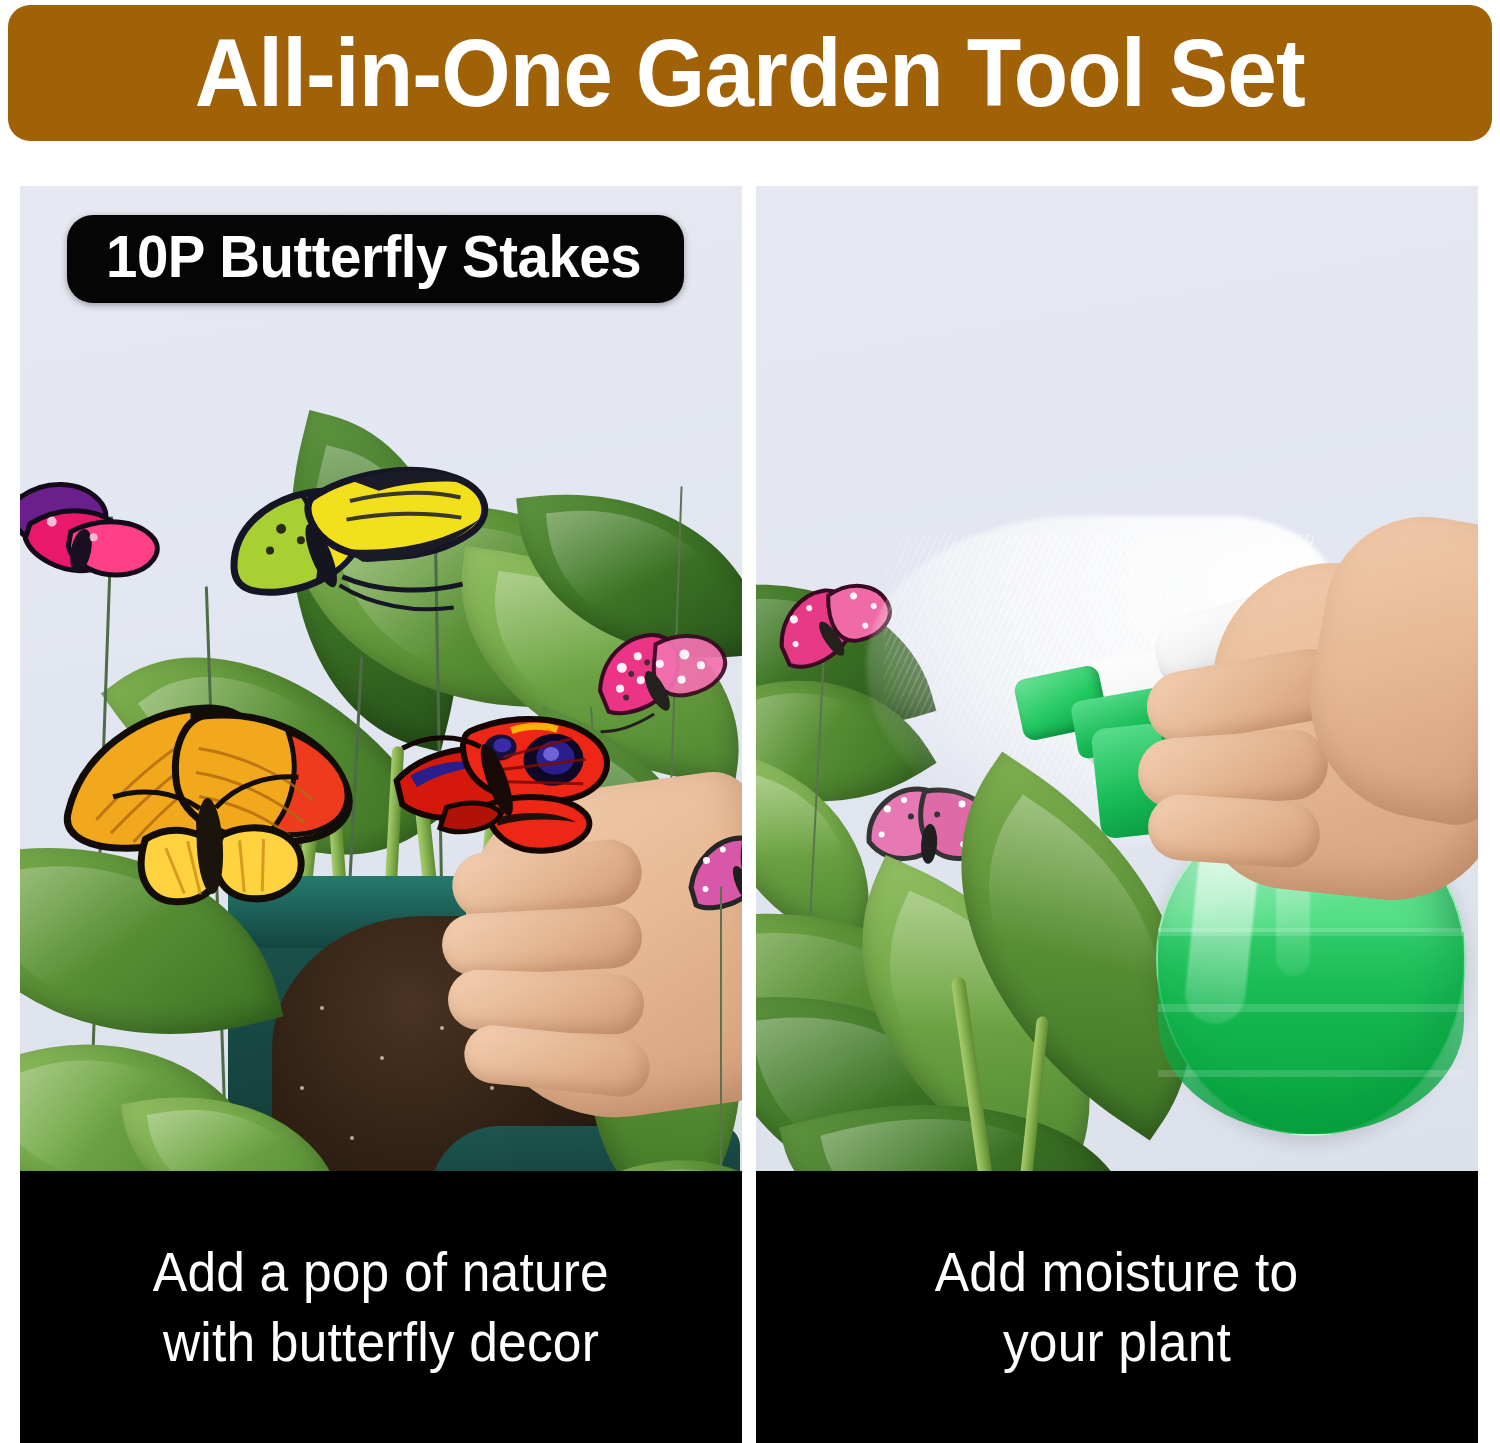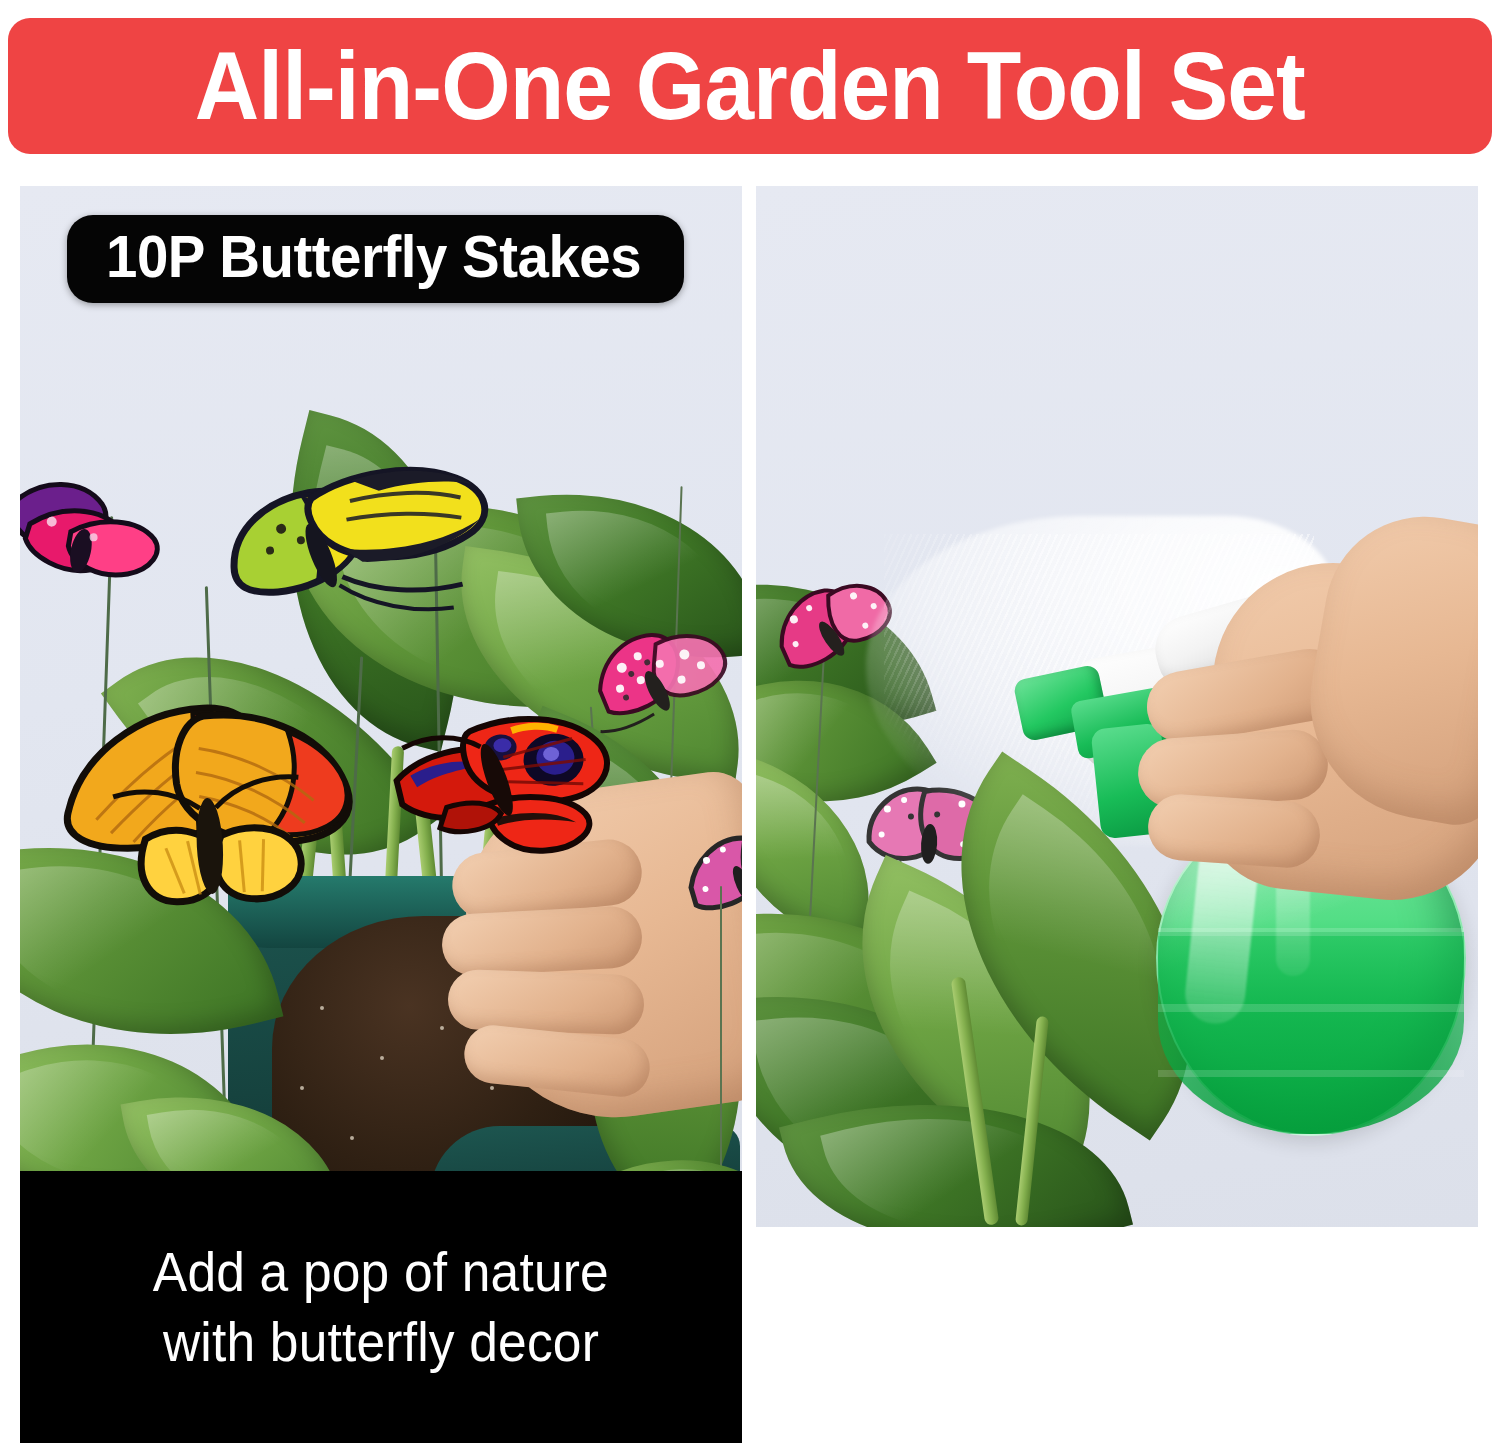--- a/index.html
+++ b/index.html
@@ -5,23 +5,23 @@
   * { margin:0; padding:0; box-sizing:border-box; }
   html,body{
     width:1500px; height:1443px;
     background:#ffffff;
     font-family:"Liberation Sans", sans-serif;
     overflow:hidden;
   }
 
   
   .banner{
-    position:absolute; left:8px; top:18px;
+    position:absolute; left:8px; top:5px;
     width:1484px; height:136px;
-    background:#ef4444;
+    background:#a16207;
     border-radius:22px;
     display:flex; align-items:center; justify-content:center;
   }
   .banner-title{
     color:#ffffff;
     font-size:96px;
     font-weight:bold;
     letter-spacing:-1px;
     transform:scaleX(.93);
     white-space:nowrap;
@@ -492,15 +492,19 @@
 
         <div class="hand" style="left:452px;top:380px;width:300px;height:330px;border-radius:120px 150px 110px 90px;transform:rotate(6deg);"></div>
         <div class="finger" style="left:390px;top:474px;width:200px;height:72px;transform:rotate(-10deg);"></div>
         <div class="finger" style="left:382px;top:548px;width:190px;height:70px;transform:rotate(-4deg);"></div>
         <div class="finger" style="left:392px;top:612px;width:172px;height:66px;transform:rotate(4deg);"></div>
         <div class="hand" style="left:560px;top:330px;width:200px;height:300px;border-radius:100px 60px 40px 120px;transform:rotate(10deg);"></div>
       </div>
 
     </div>
 
+    <div class="caption">
+      <div class="caption-line">Add moisture to</div>
+      <div class="caption-line">your plant</div>
+    </div>
   </div>
 
 </div>
 
 </body></html>

